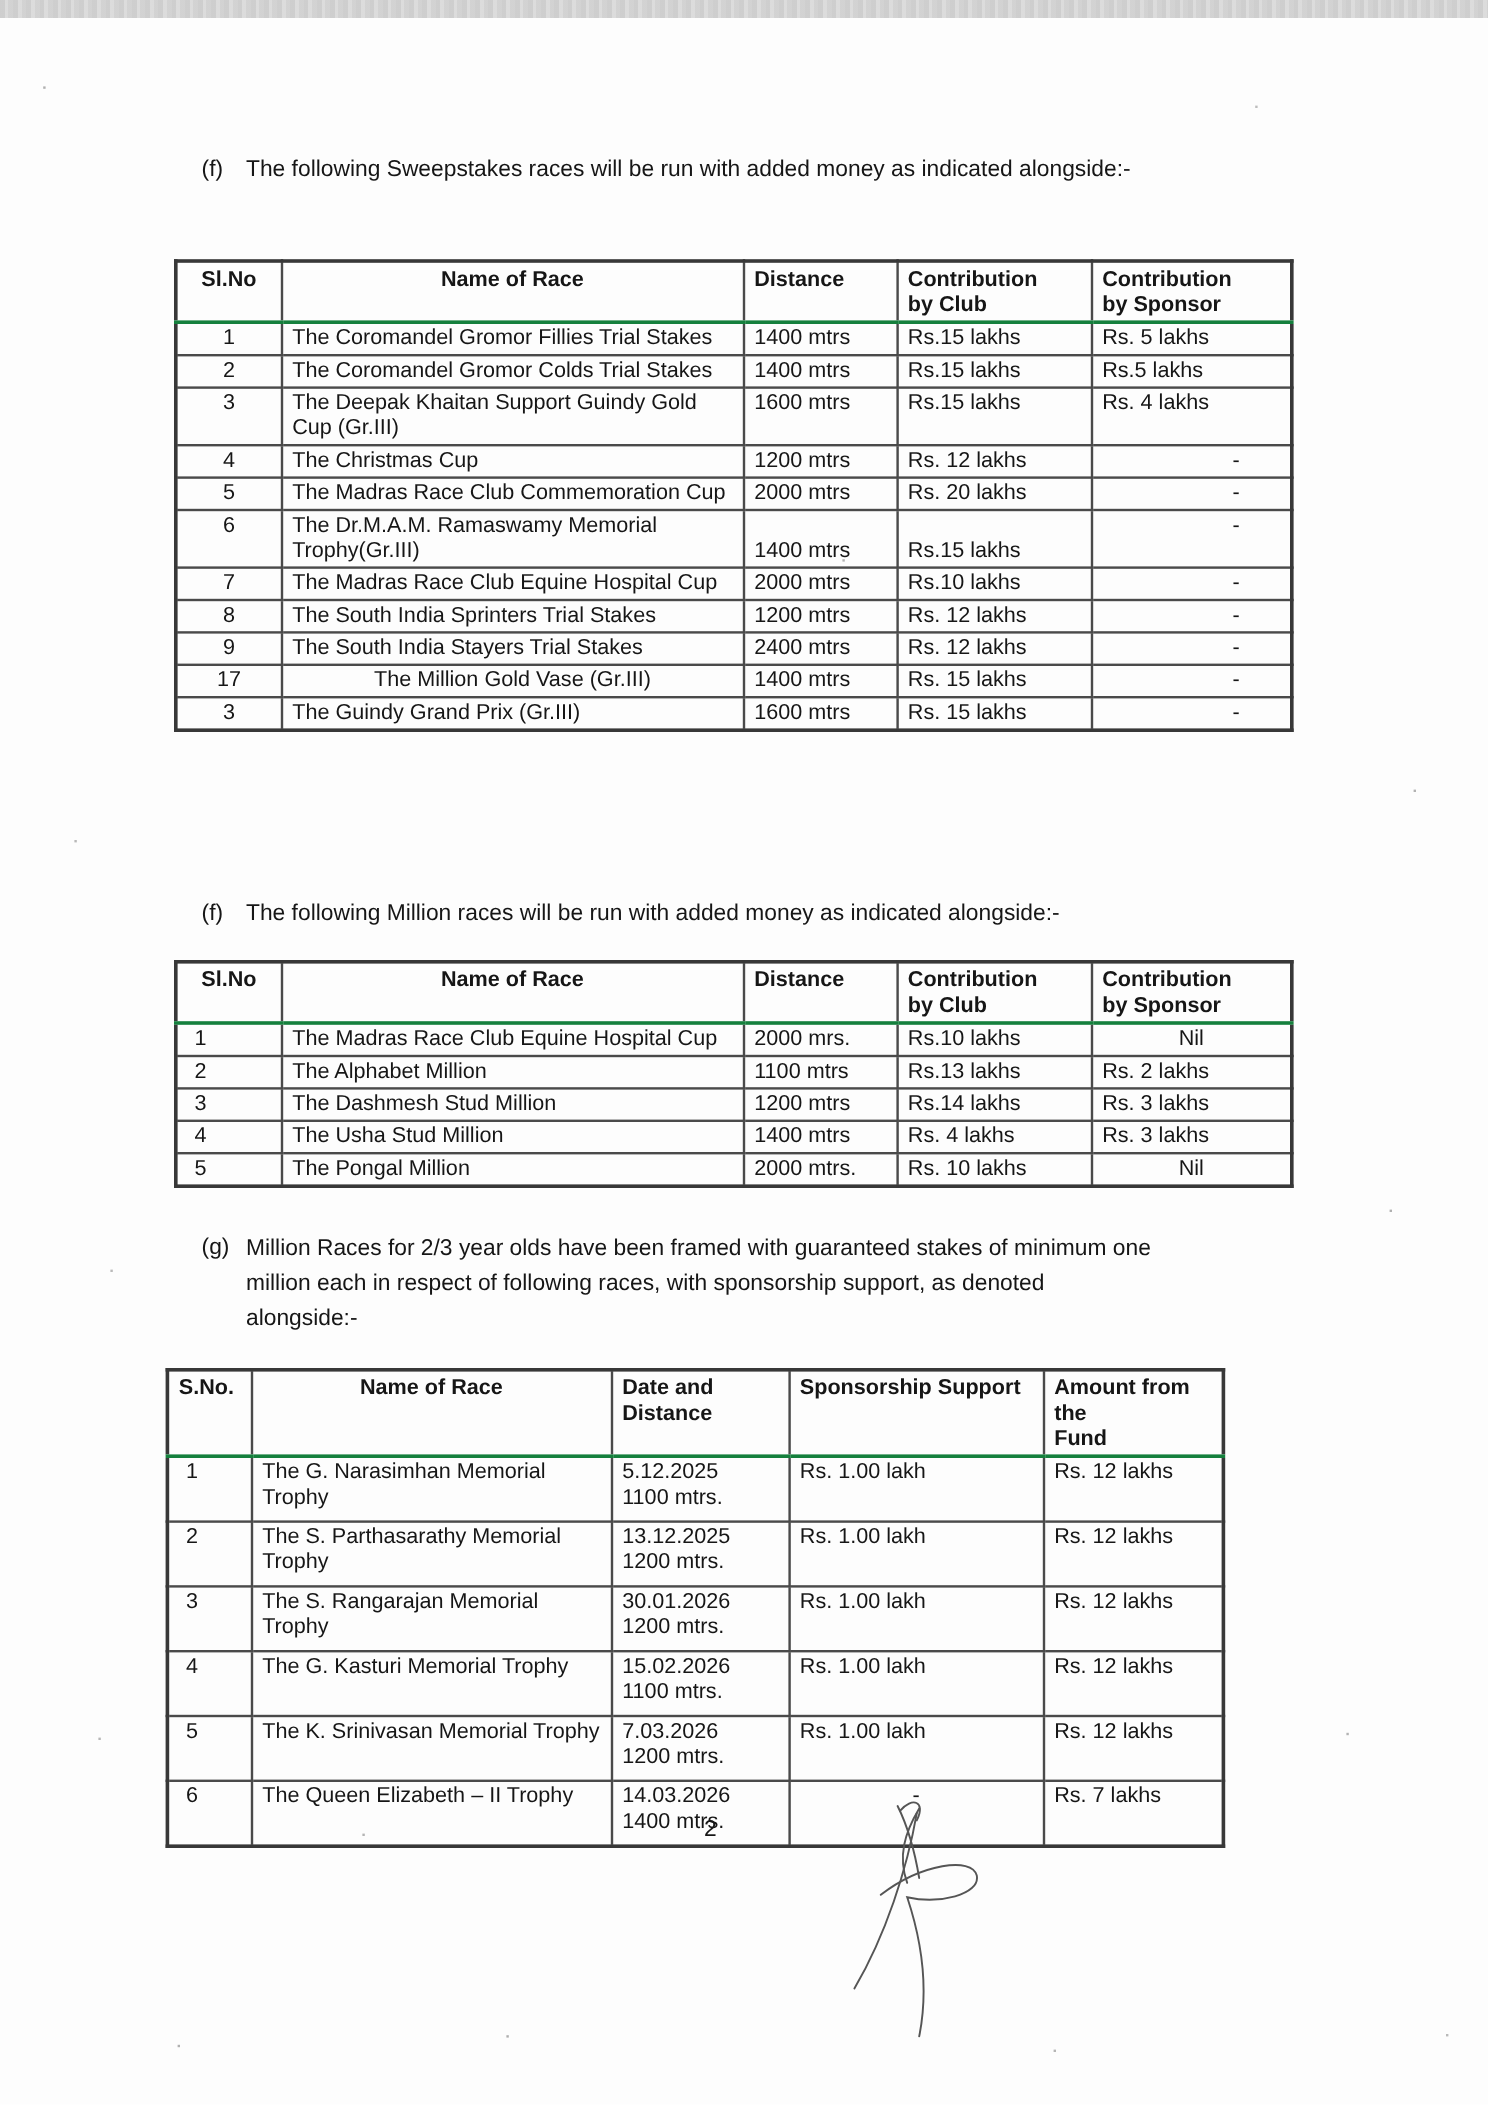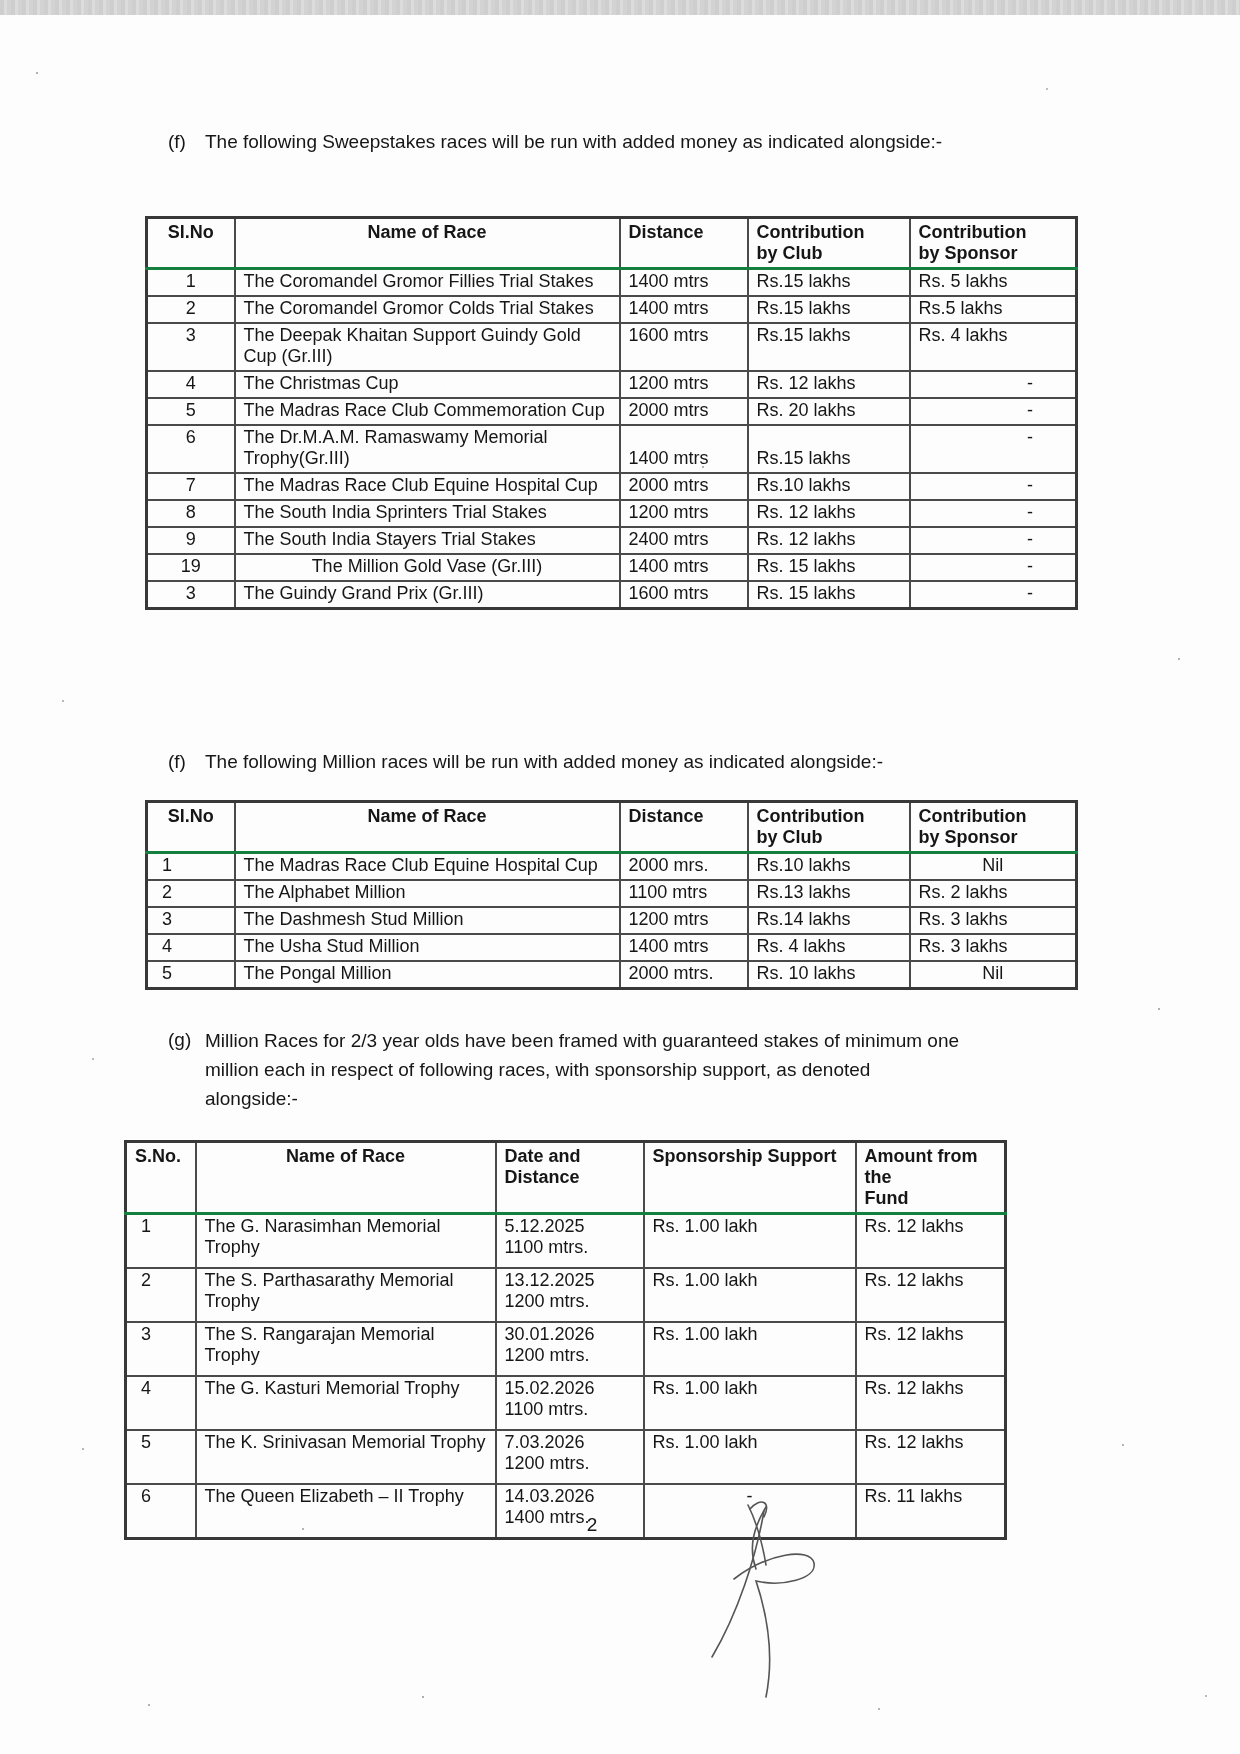--- a/index.html
+++ b/index.html
@@ -33,21 +33,21 @@
   #section-0{left:168px;top:128px;}
   #section-0 .section-text{width:755px;text-align:justify;}
   #section-1{left:168px;top:748px;}
   #section-1 .section-text{width:900px;}
   #section-2{left:168px;top:1026px;}
   #section-2 .section-text{width:758px;line-height:29px;}
 
   table{position:absolute;border-collapse:collapse;font-size:18px;line-height:21px;border:3px solid #383838;table-layout:fixed;}
   #table-0{left:145px;top:216px;width:930px;}
   #table-1{left:145px;top:800px;width:930px;}
-  #table-2{left:124px;top:1140px;width:880px;}
+  #table-2{left:138px;top:1140px;width:880px;}
   th,td{border:2px solid #4a4a4a;vertical-align:top;white-space:pre-line;overflow:hidden;}
   th{font-weight:bold;text-align:left;padding:3px 8px;border-bottom:3px solid #15803d;}
   td{padding:1px 8px 3px;}
   #table-0 th:nth-child(1),#table-0 th:nth-child(2),
   #table-1 th:nth-child(1),#table-1 th:nth-child(2){text-align:center;}
   #table-2 th:nth-child(2){text-align:center;}
   #table-0 td:first-child{text-align:center;}
   #table-1 td:first-child,#table-2 td:first-child{padding-left:14px;}
   #table-0 td.dash{text-align:right;padding-right:42px;}
   #table-2 td.dash{text-align:center;}
@@ -151,21 +151,21 @@
           <td class="dash">-</td>
         </tr>
         <tr>
           <td>9</td>
           <td>The South India Stayers Trial Stakes</td>
           <td>2400 mtrs</td>
           <td>Rs. 12 lakhs</td>
           <td class="dash">-</td>
         </tr>
         <tr>
-          <td>19</td>
+          <td>17</td>
           <td class="center">The Million Gold Vase (Gr.III)</td>
           <td>1400 mtrs</td>
           <td>Rs. 15 lakhs</td>
           <td class="dash">-</td>
         </tr>
         <tr>
           <td>3</td>
           <td>The Guindy Grand Prix (Gr.III)</td>
           <td>1600 mtrs</td>
           <td>Rs. 15 lakhs</td>
@@ -301,21 +301,21 @@
 1200 mtrs.</td>
           <td>Rs.  1.00 lakh</td>
           <td>Rs. 12 lakhs</td>
         </tr>
         <tr>
           <td>6</td>
           <td>The Queen Elizabeth – II Trophy</td>
           <td>14.03.2026
 1400 mtrs.</td>
           <td class="dash">-</td>
-          <td>Rs. 11 lakhs</td>
+          <td>Rs. 7 lakhs</td>
         </tr>
       </tbody>
   </table>
 
   <div class="page-number">2</div>
 
   <svg class="signature" width="160" height="210" viewBox="0 0 160 210" aria-hidden="true">
     <path d="M22,162 C48,118 66,62 74,16"></path>
     <path d="M58,10 C66,26 72,46 76,70 M76,12 C64,32 58,52 66,74"></path>
     <path d="M60,14 C70,2 82,6 74,22"></path>

